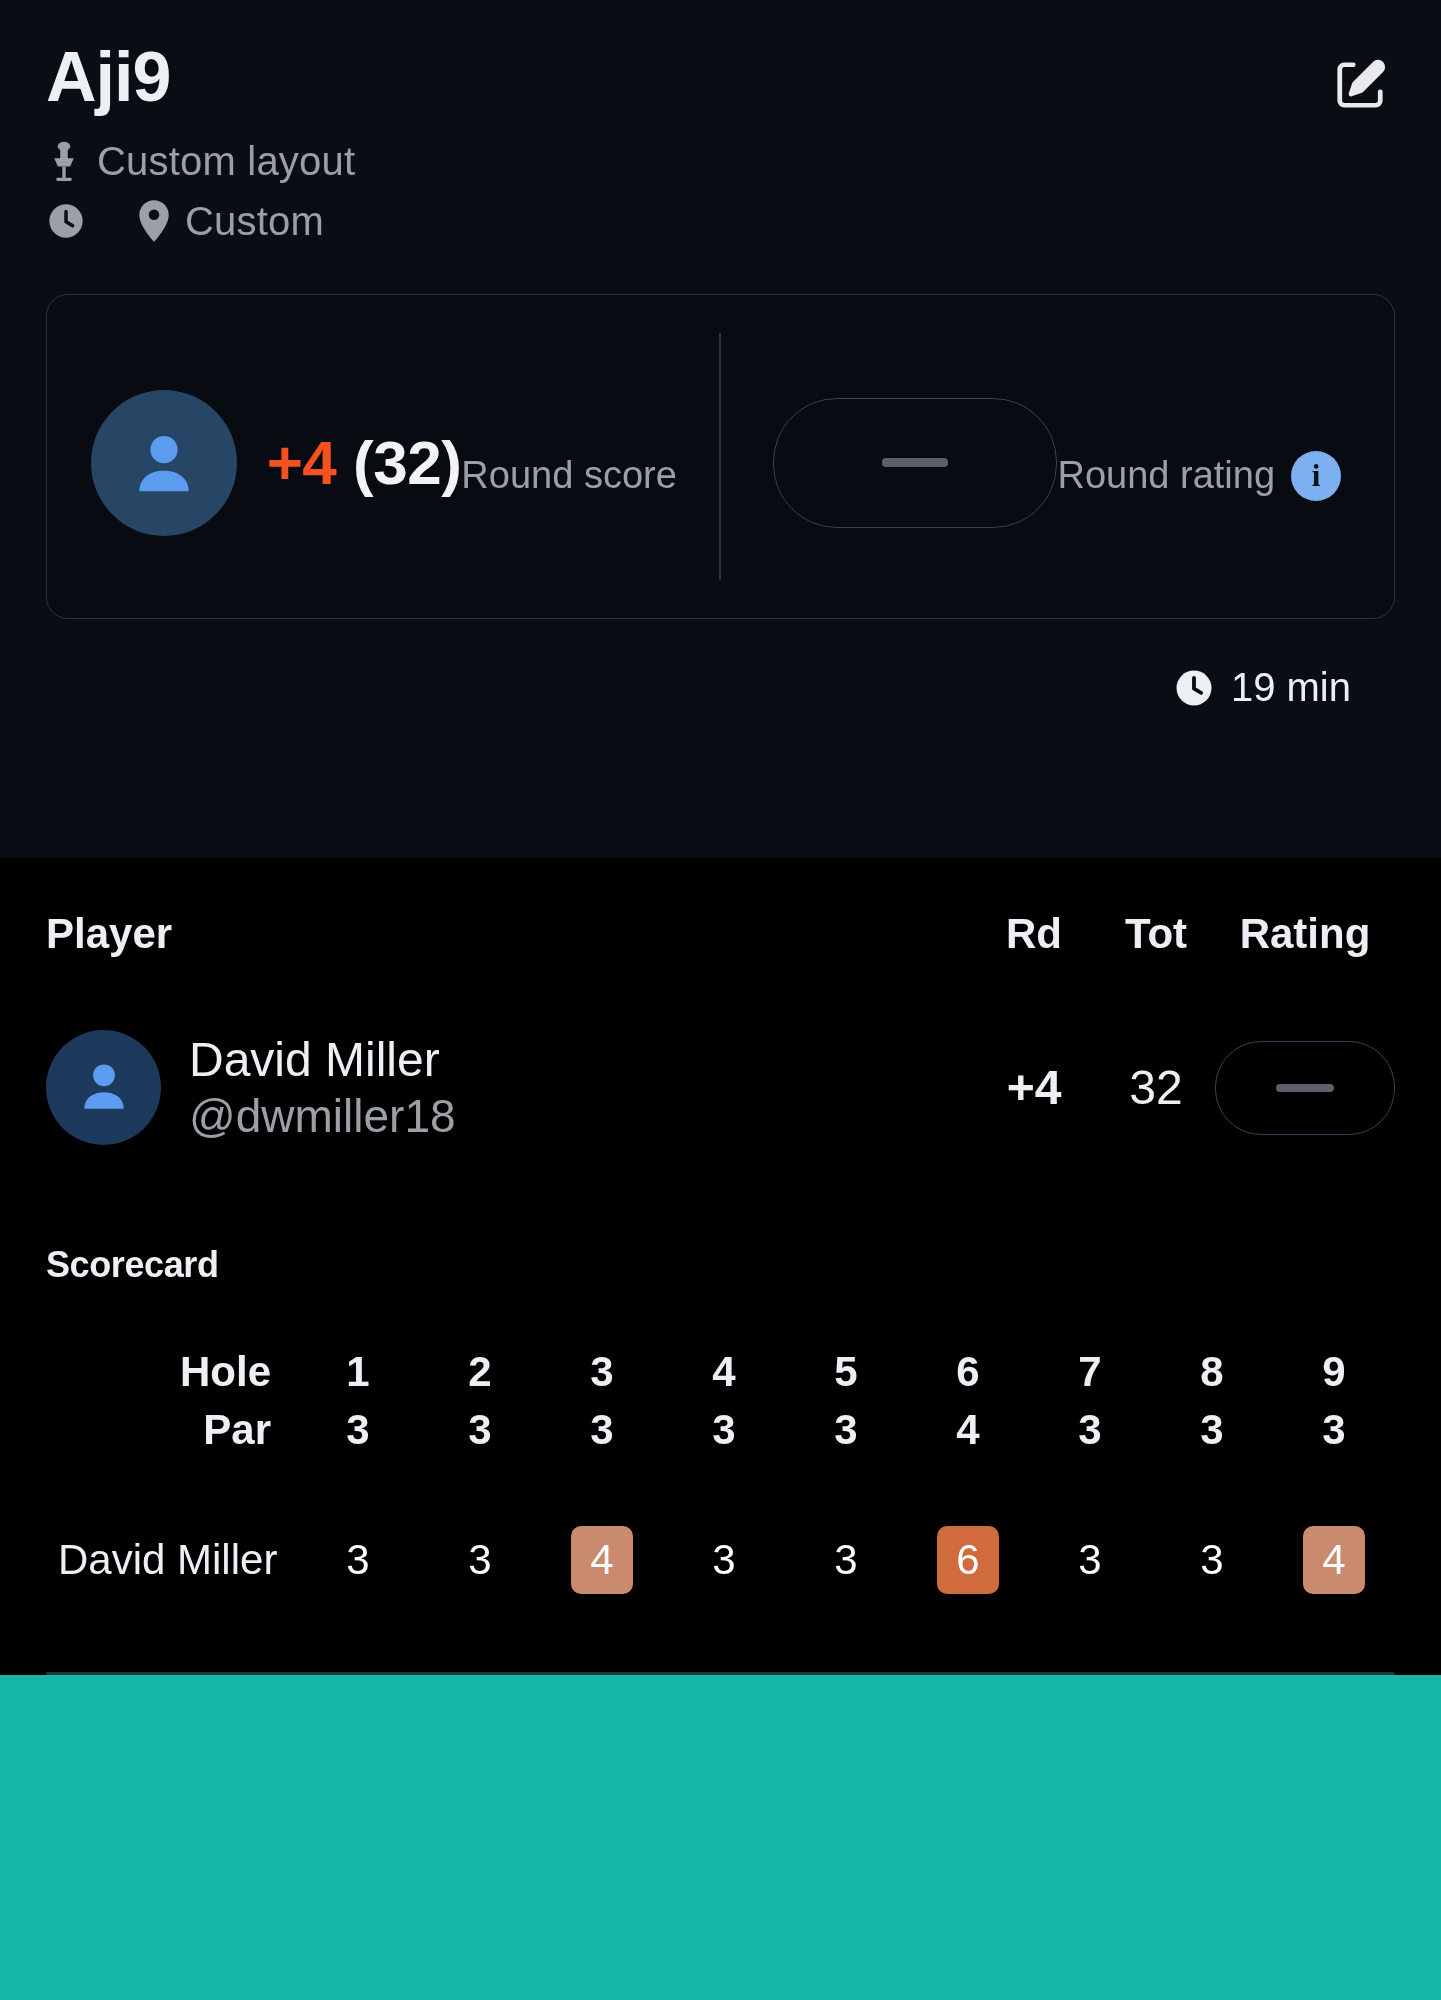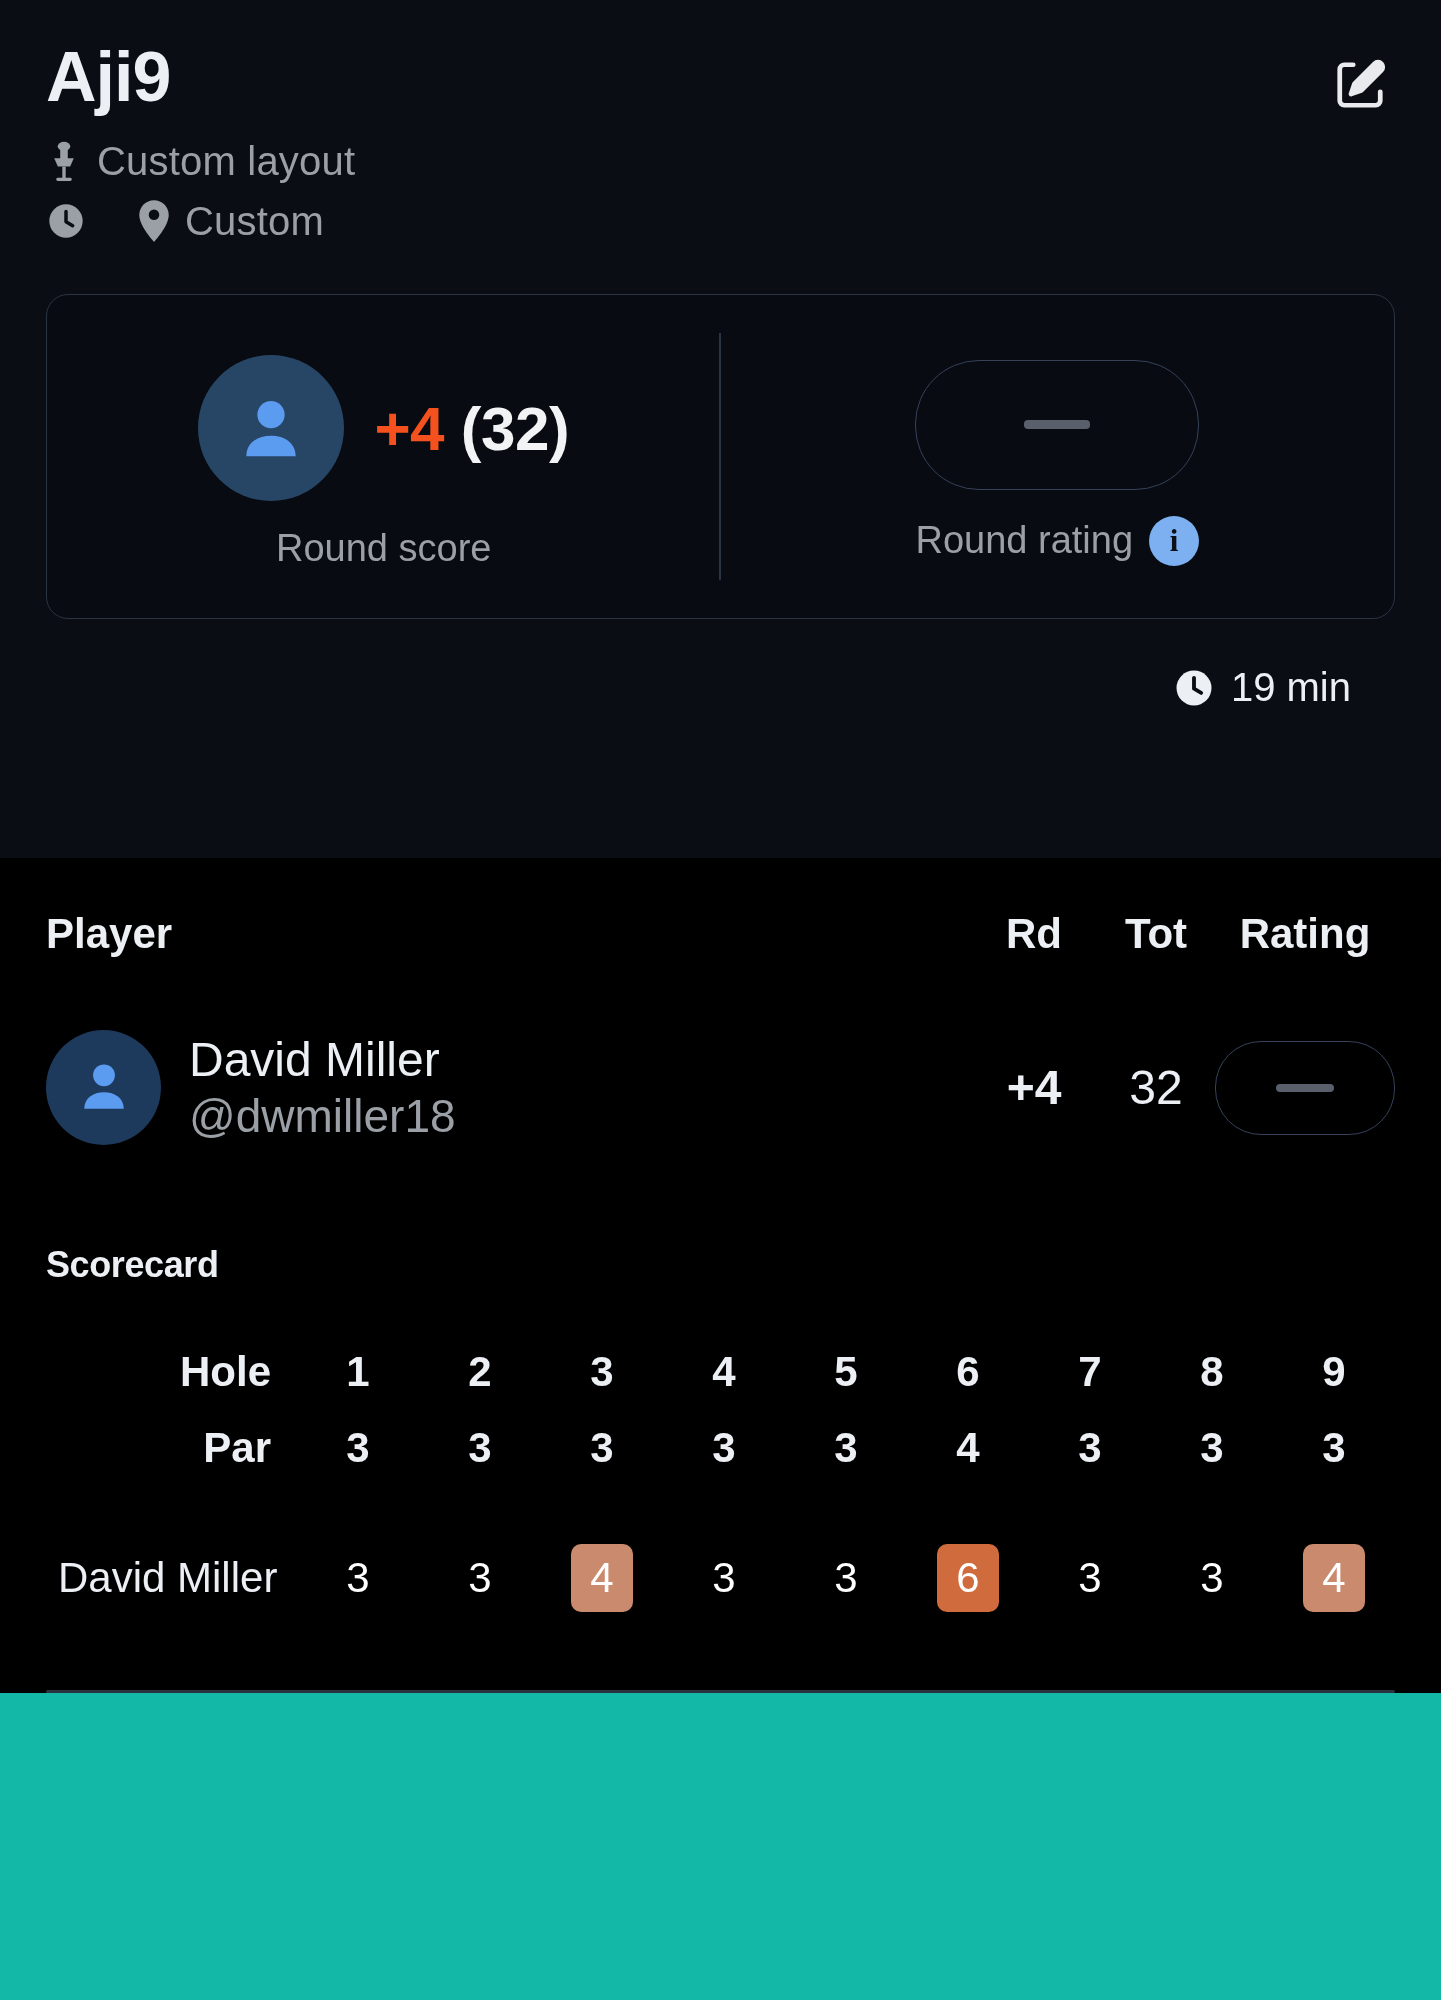--- a/index.html
+++ b/index.html
@@ -82,21 +82,21 @@
     border-radius: 22px;
     background: #080b11;
     height: 325px;
     display: flex;
     align-items: stretch;
     box-sizing: border-box;
   }
   .stat-half {
     flex: 1;
     display: flex;
-    flex-direction: column;
+    flex-direction: row;
     align-items: center;
     justify-content: center;
     position: relative;
     padding-top: 12px;
   }
   .stat-half.left::after {
     content: "";
     position: absolute;
     right: 0;
     top: 38px;
@@ -298,21 +298,21 @@
   .sc-rowlabel.name { font-weight: 400; color: #eceff4; text-align: left; padding-left: 12px; padding-right: 0;}
   .sc-cell {
     width: 122px;
     text-align: center;
     font-size: 42px;
     color: #eceff4;
     flex: none;
   }
   .sc-cell.hdr { font-weight: 700; }
   .sc-row.hole-row .sc-cell { padding: 10px 0; }
-  .sc-row.par-row  { margin-top: 18px; }
+  .sc-row.par-row  { }
   .sc-row.par-row .sc-cell { font-weight: 700; }
   .sc-row.score-row { margin-top: 72px; }
   .sc-chip {
     display: inline-flex;
     align-items: center;
     justify-content: center;
     width: 62px;
     height: 68px;
     border-radius: 10px;
     font-size: 42px;

